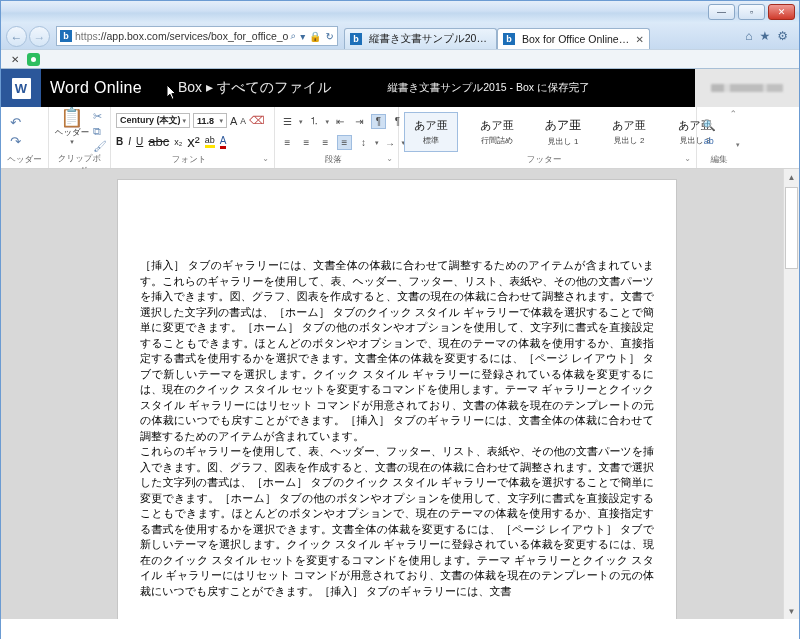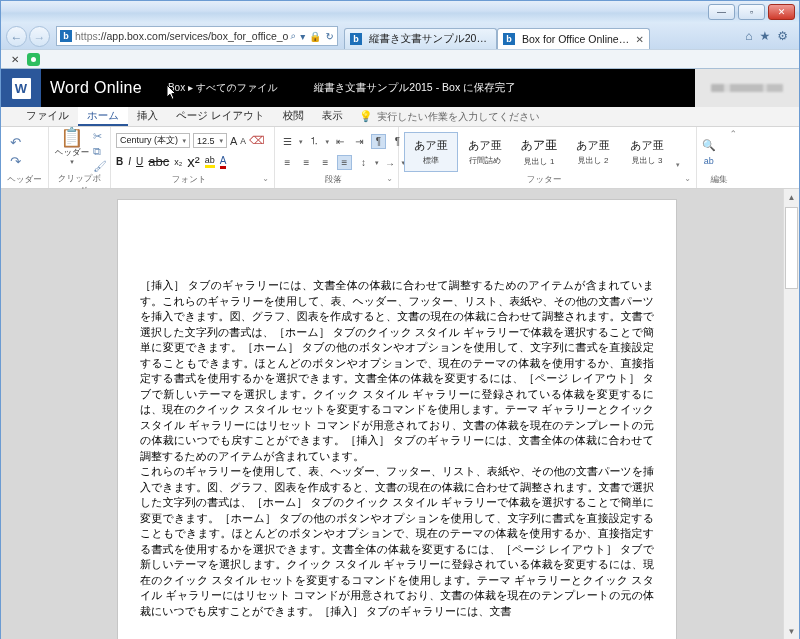--- a/index.html
+++ b/index.html
@@ -67,22 +67,22 @@
 
   
   .woheader { height:38px; background:#000; display:flex; align-items:center;
     color:#fff; position:relative; }
   .wologo { width:40px; height:38px; background:#2b579a; display:flex;
     align-items:center; justify-content:center; }
   .wologo .sq { width:19px; height:21px; background:#fff; color:#2b579a;
     font-weight:bold; font-size:13px; display:flex; align-items:center;
     justify-content:center; border-radius:1px; }
   .woname { font-size:16px; margin-left:9px; letter-spacing:.3px; }
-  .wocrumb { font-size:10px; margin-left:26px; color:#e8e8e8; }
-  .wotitle { font-size:10.5px; margin-left:36px; color:#f2f2f2; }
+  .wocrumb { font-size:14px; margin-left:36px; color:#e8e8e8; }
+  .wotitle { font-size:10.5px; margin-left:56px; color:#f2f2f2; }
   .wouser { position:absolute; right:0; top:0; height:38px; width:104px;
     background:#e6e6e6; display:flex; align-items:center; justify-content:center; }
   .blurname { width:72px; height:8px; border-radius:1px;
     background:linear-gradient(90deg,#b8b8b8 0 18%,#dadada 18% 26%,#bdbdbd 26% 72%,#d8d8d8 72% 78%,#c0c0c0 78% 100%);
     filter:blur(1.2px); }
 
   
   .ribbontabs { height:20px; background:#f3f3f3; display:flex; align-items:stretch;
     border-bottom:1px solid #d6d6d6; padding-left:16px; font-size:10.5px; }
   .rtab { padding:0 9px; display:flex; align-items:center; color:#2b2b2b;
@@ -110,38 +110,38 @@
   .pasteicon { font-size:19px; line-height:18px; color:#d9a441; }
   .pastelbl { font-size:8.5px; color:#333; }
   .caret { font-size:7px; color:#666; line-height:5px; }
   .clipminis { display:flex; flex-direction:column; gap:2px; padding-top:1px;
     font-size:11px; color:#6d8fb8; }
 
   
   .fontrow1 { display:flex; align-items:center; gap:3px; }
   .fontbox { height:15px; border:1px solid #bcbcbc; background:#fff;
     display:flex; align-items:center; justify-content:space-between;
-    padding:0 3px; font-size:9px; color:#222; }
+    padding:0 3px; font-size:9px; color:#222;font-weight:bold; }
   .fontbox.name { width:74px; }
   .fontbox.size { width:34px; }
   .fontrow2 { display:flex; align-items:center; gap:5px; margin-top:5px;
     font-size:10px; color:#222; }
   .fontrow2 b, .fontrow2 i, .fontrow2 u { font-size:10px; }
   .hl { border-bottom:3px solid #ffe400; }
   .fc { border-bottom:3px solid #c00000; color:#2b579a; }
 
   
   .prow { display:flex; align-items:center; gap:4px; font-size:11px; color:#444; }
   .prow.second { margin-top:6px; }
   .pbtn { width:15px; height:15px; display:flex; align-items:center;
     justify-content:center; color:#4a4a4a; font-size:10px; }
   .pbtn.on { background:#cfe0f3; border:1px solid #9fbde0; }
 
   
-  .stylegal { display:flex; align-items:stretch; gap:0; }
+  .stylegal { display:flex; align-items:stretch; gap:12px; }
   .sbox { width:54px; height:40px; border:1px solid transparent;
     display:flex; flex-direction:column; align-items:center;
     justify-content:center; gap:2px; }
   .sbox.sel { border-color:#9fbde0; background:#eef4fb; }
   .spv { font-size:11px; color:#111; }
   .snm { font-size:8px; color:#444; }
   .sbox.h1 .spv { font-size:12px; }
   .stylemore { display:flex; flex-direction:column; justify-content:flex-end;
     font-size:7px; color:#777; padding:0 2px 3px; }
 
@@ -236,32 +236,20 @@
         <span class="sq">W</span>
       </div>
       <div class="woname">Word Online</div>
       <div class="wocrumb">Box ▸ すべてのファイル</div>
       <div class="wotitle">縦書き文書サンプル2015  -  Box に保存完了</div>
       <div class="wouser">
         <span class="blurname"></span>
       </div>
     </div>
 
-    <div class="ribbontabs">
-      <div class="rtab">ファイル</div>
-      <div class="rtab active">ホーム</div>
-      <div class="rtab">挿入</div>
-      <div class="rtab">ページ レイアウト</div>
-      <div class="rtab">校閲</div>
-      <div class="rtab">表示</div>
-      <div class="tellme">
-        <span class="bulb">💡</span>
-        <span>実行したい作業を入力してください</span>
-      </div>
-    </div>
 
     <div class="ribbon">
 
       <div class="rgroup" style="width:48px;">
         <div class="gbody">
           <div class="undo-col">
             <span>↶</span>
             <span>↷</span>
           </div>
         </div>
@@ -287,21 +275,21 @@
       </div>
 
       <div class="rgroup" style="width:164px;">
         <div class="gbody" style="flex-direction:column;align-items:flex-start;justify-content:center;">
           <div class="fontrow1">
             <div class="fontbox name">
               <span>Century (本文)</span>
               <span class="caret">▾</span>
             </div>
             <div class="fontbox size">
-              <span>12.5</span>
+              <span>11.8</span>
               <span class="caret">▾</span>
             </div>
             <span style="font-size:11px;">A</span>
             <span style="font-size:8.5px;">A</span>
             <span style="color:#c0504d;font-size:11px;">⌫</span>
           </div>
           <div class="fontrow2">
             <b>B</b>
             <i>I</i>
             <u>U</u>

